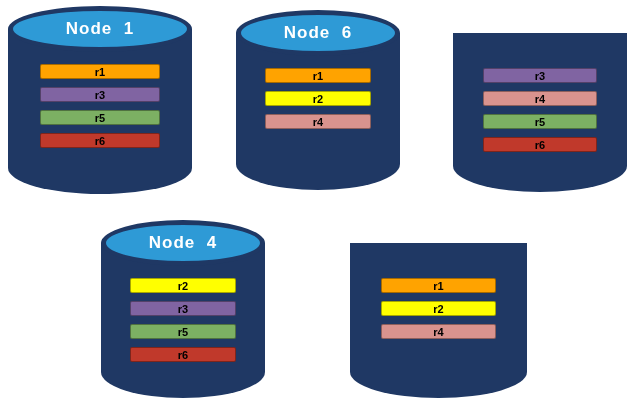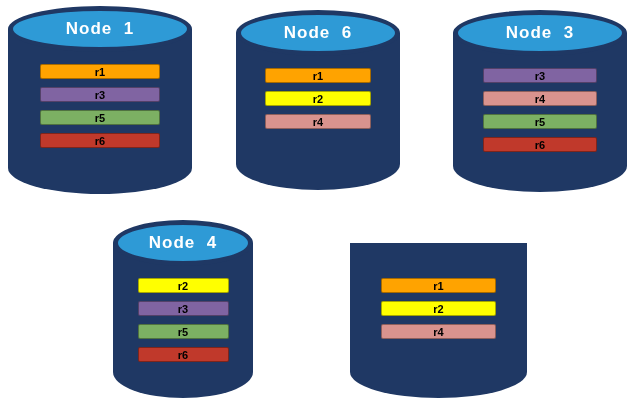--- a/index.html
+++ b/index.html
@@ -80,32 +80,29 @@
     </div>
     <div class="bars">
       <div class="bar" style="background: rgb(255, 163, 0);">r1</div>
       <div class="bar" style="background: rgb(255, 255, 0);">r2</div>
       <div class="bar" style="background: rgb(217, 147, 142);">r4</div>
     </div>
   </div>
 
   <div class="node" style="left:453px;top:10px;width:174px;height:182px">
     <div class="cyl-body"></div>
-    <div class="cyl-top">
-      <span class="node-title" style="color: rgb(255, 255, 255);">Node  3</span>
-    </div>
     <div class="bars">
       <div class="bar" style="background: rgb(128, 100, 162);">r3</div>
       <div class="bar" style="background: rgb(217, 147, 142);">r4</div>
       <div class="bar" style="background: rgb(124, 176, 99);">r5</div>
       <div class="bar" style="background: rgb(192, 57, 43);">r6</div>
     </div>
   </div>
 
-  <div class="node" style="left:113px;top:220px;width:140px;height:178px">
+  <div class="node" style="left:101px;top:220px;width:164px;height:178px">
     <div class="cyl-body"></div>
     <div class="cyl-top">
       <span class="node-title" style="color: rgb(255, 255, 255);">Node  4</span>
     </div>
     <div class="bars">
       <div class="bar" style="background: rgb(255, 255, 0);">r2</div>
       <div class="bar" style="background: rgb(128, 100, 162);">r3</div>
       <div class="bar" style="background: rgb(124, 176, 99);">r5</div>
       <div class="bar" style="background: rgb(192, 57, 43);">r6</div>
     </div>

